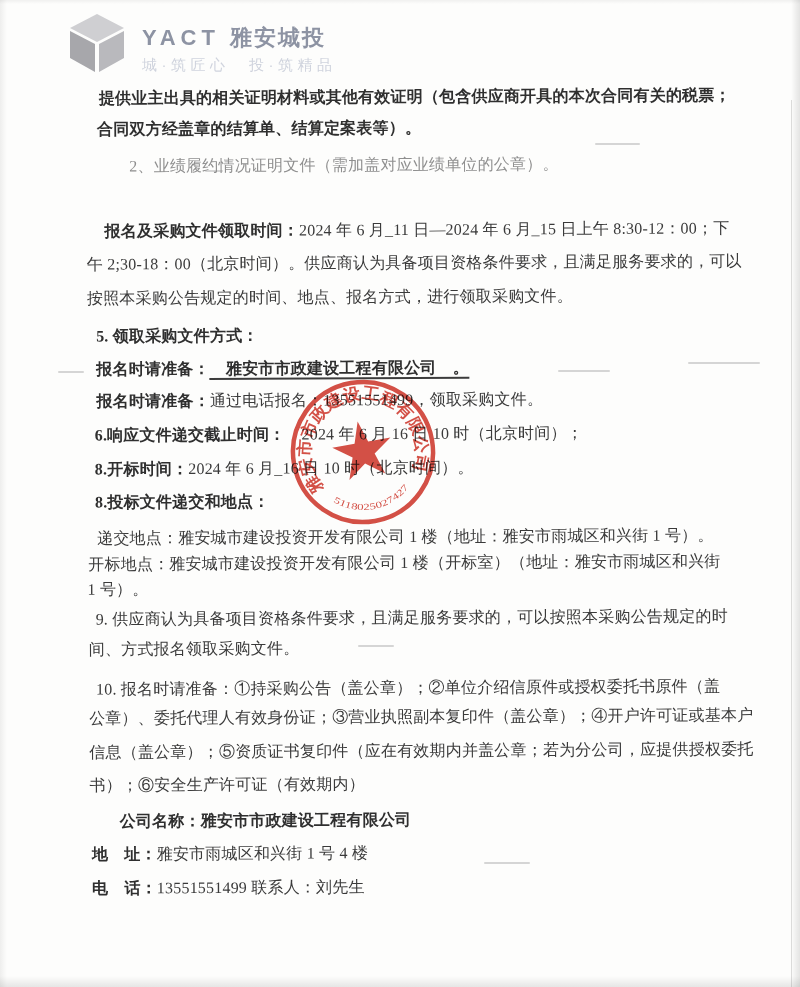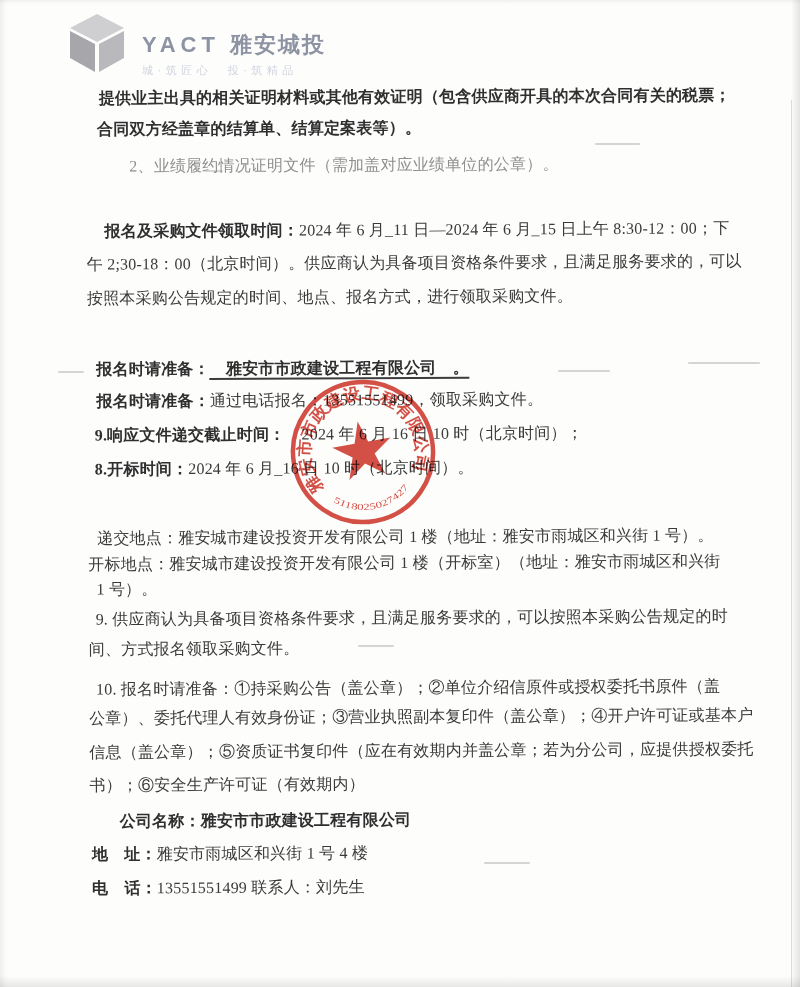--- a/index.html
+++ b/index.html
@@ -17,24 +17,24 @@
   .edge-left{position:absolute;top:0;left:0;width:7px;height:100%;
     background:linear-gradient(to left,rgba(0,0,0,0),rgba(0,0,0,.06));}
   .edge-top{position:absolute;top:0;left:0;width:100%;height:4px;
     background:linear-gradient(to top,rgba(0,0,0,0),rgba(0,0,0,.05));}
   .fold-line{position:absolute;top:100px;left:791px;width:1px;height:887px;
     background:rgba(120,120,120,.25);}
   .streak{position:absolute;height:2px;background:rgba(110,110,110,.28);border-radius:1px;}
 
   
   .logo{position:absolute;left:68px;top:12px;display:flex;align-items:flex-start;}
-  .logo-text{margin-left:16px;margin-top:18px;font-family:"Liberation Sans","DejaVu Sans",sans-serif;}
+  .logo-text{margin-left:16px;margin-top:11px;font-family:"Liberation Sans","DejaVu Sans",sans-serif;}
   .logo-title{color:#8d93a3;font-weight:bold;font-size:22px;letter-spacing:2px;white-space:nowrap;}
   .logo-title .acr{letter-spacing:5px;margin-right:10px;}
-  .logo-tagline{margin-top:3px;color:#c4c9d6;font-size:11px;letter-spacing:4.5px;opacity:.8;white-space:nowrap;}
+  .logo-tagline{margin-top:3px;color:#c4c9d6;font-size:15px;letter-spacing:4.5px;opacity:.8;white-space:nowrap;}
 
   
   .content{position:absolute;inset:0;transform:rotate(-0.3deg);transform-origin:400px 500px;}
   .line{position:absolute;white-space:nowrap;font-size:16px;letter-spacing:.2px;color:#3a3a3a;line-height:20px;}
   .line .b{font-weight:bold;color:#2f2f2f;}
   .line .u{border-bottom:2px solid #3c3c3c;padding-bottom:1px;}
   .line .light{color:#8f8f8f;font-weight:normal;}
 
   
   .stamp{position:absolute;left:278px;top:367px;width:170px;height:170px;
@@ -75,27 +75,29 @@
     </span>
   </div>
 
   <div class="content" id="doc-lines">
       <div class="line" style="top: 87px; left: 101px;"><span class="b">提供业主出具的相关证明材料或其他有效证明（包含供应商开具的本次合同有关的税票；</span></div>
       <div class="line" style="top: 118px; left: 99px;"><span class="b">合同双方经盖章的结算单、结算定案表等）。</span></div>
       <div class="line" style="top: 155px; left: 131px;"><span class="light">2、业绩履约情况证明文件（需加盖对应业绩单位的公章）。</span></div>
       <div class="line" style="top: 220px; left: 106px;"><span class="b">报名及采购文件领取时间：</span><span>2024 年 6 月_11 日—2024 年 6 月_15 日上午 8:30-12：00；下</span></div>
       <div class="line" style="top: 253px; left: 88px;"><span>午 2;30-18：00（北京时间）。供应商认为具备项目资格条件要求，且满足服务要求的，可以</span></div>
       <div class="line" style="top: 287px; left: 88px;"><span>按照本采购公告规定的时间、地点、报名方式，进行领取采购文件。</span></div>
+      <div class="line" style="top: 325px; left: 97px;"><span class="b">5. 领取采购文件方式：</span></div>
       <div class="line" style="top: 358px; left: 97px;"><span class="b">报名时请准备：</span><span class="b u">　雅安市市政建设工程有限公司　。</span></div>
       <div class="line" style="top: 390px; left: 97px;"><span class="b">报名时请准备：</span><span>通过电话报名：13551551499，领取采购文件。</span></div>
-      <div class="line" style="top: 424px; left: 95px;"><span class="b">9.响应文件递交截止时间：</span><span>　2024 年 6 月 16 日 10 时（北京时间）；</span></div>
+      <div class="line" style="top: 424px; left: 95px;"><span class="b">6.响应文件递交截止时间：</span><span>　2024 年 6 月 16 日 10 时（北京时间）；</span></div>
       <div class="line" style="top: 458px; left: 95px;"><span class="b">8.开标时间：</span><span>2024 年 6 月_16 日 10 时（北京时间）。</span></div>
+      <div class="line" style="top: 491px; left: 95px;"><span class="b">8.投标文件递交和地点：</span></div>
       <div class="line" style="top: 527px; left: 97px;"><span>递交地点：雅安城市建设投资开发有限公司 1 楼（地址：雅安市雨城区和兴街 1 号）。</span></div>
       <div class="line" style="top: 553px; left: 88px;"><span>开标地点：雅安城市建设投资开发有限公司 1 楼（开标室）（地址：雅安市雨城区和兴街</span></div>
-      <div class="line" style="top: 578px; left: 96px; font-family: Liberation Serif, serif;"><span>1 号）。</span></div>
+      <div class="line" style="top: 578px; left: 87px; font-family: Liberation Serif, serif;"><span>1 号）。</span></div>
       <div class="line" style="top: 608px; left: 95px;"><span>9. 供应商认为具备项目资格条件要求，且满足服务要求的，可以按照本采购公告规定的时</span></div>
       <div class="line" style="top: 638px; left: 88px;"><span>间、方式报名领取采购文件。</span></div>
       <div class="line" style="top: 678px; left: 95px;"><span>10. 报名时请准备：①持采购公告（盖公章）；②单位介绍信原件或授权委托书原件（盖</span></div>
       <div class="line" style="top: 707px; left: 88px;"><span>公章）、委托代理人有效身份证；③营业执照副本复印件（盖公章）；④开户许可证或基本户</span></div>
       <div class="line" style="top: 741px; left: 88px;"><span>信息（盖公章）；⑤资质证书复印件（应在有效期内并盖公章；若为分公司，应提供授权委托</span></div>
       <div class="line" style="top: 774px; left: 88px;"><span>书）；⑥安全生产许可证（有效期内）</span></div>
       <div class="line" style="top: 810px; left: 118px;"><span class="b">公司名称：雅安市市政建设工程有限公司</span></div>
       <div class="line" style="top: 843px; left: 90px;"><span class="b">地　址：</span><span>雅安市雨城区和兴街 1 号 4 楼</span></div>
       <div class="line" style="top: 877px; left: 90px;"><span class="b">电　话：</span><span>13551551499 联系人：刘先生</span></div>
     </div>

